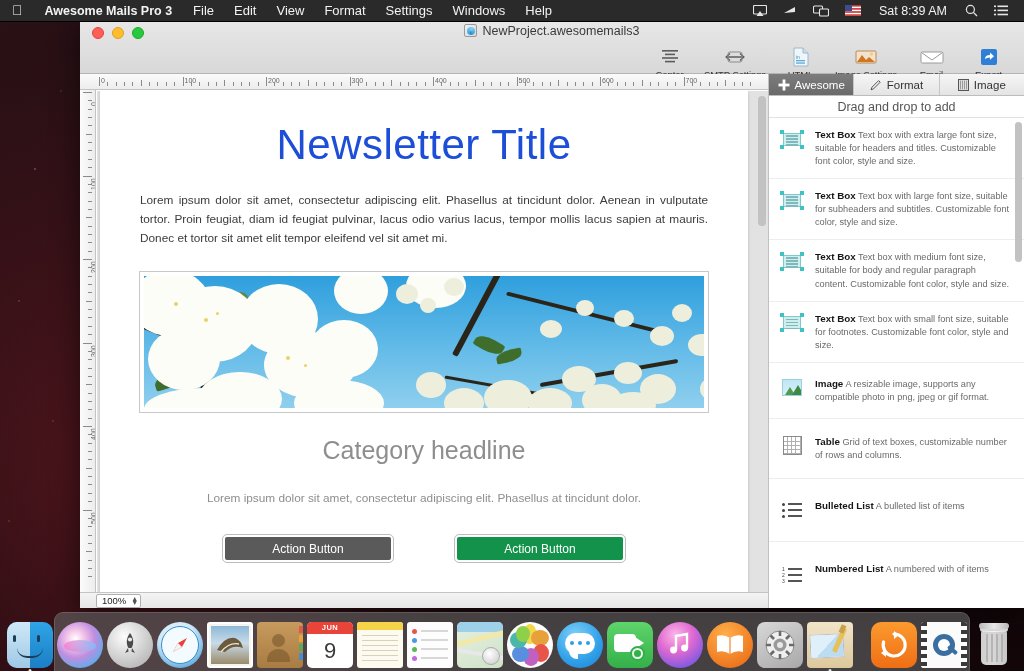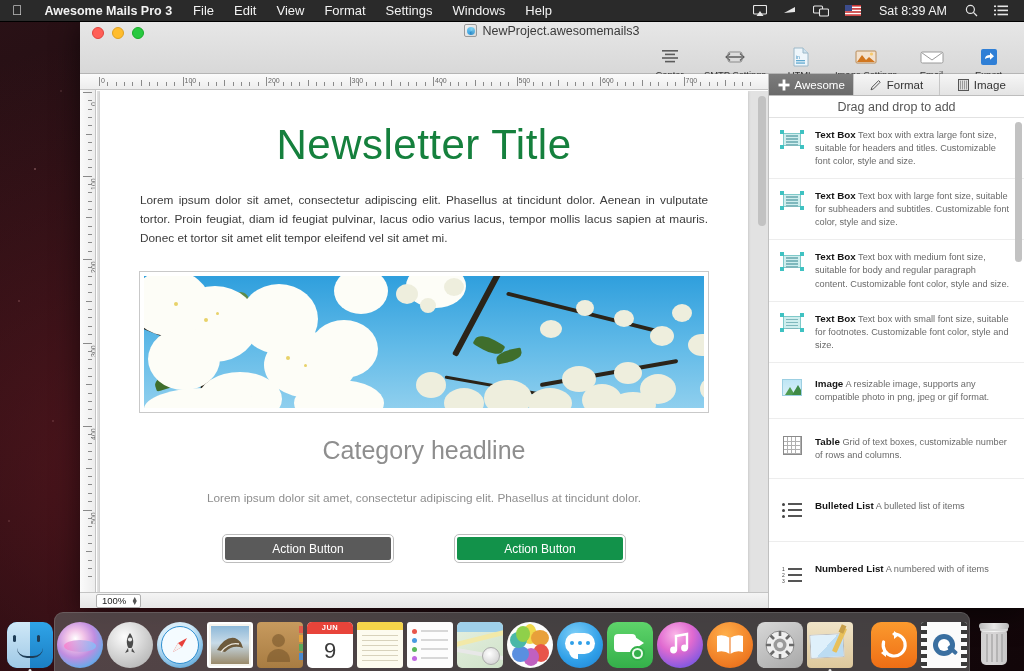--- a/index.html
+++ b/index.html
@@ -107,21 +107,21 @@
   #canvaswrap {
     position:absolute; top:17px; left:17px; width:671px; height:501px;
     background:#e2e2e2; overflow:hidden;
   }
   #page {
     position:absolute; left:3px; top:0; width:648px; min-height:501px;
     background:#fff;
     box-shadow:0 0 3px rgba(0,0,0,.18);
   }
   #nl-title {
-    text-align:center; font-size:42px; color:#15803d;
+    text-align:center; font-size:42px; color:#1d4ed8;
     font-weight:300; letter-spacing:.5px;
     padding:30px 0 22px 0; font-family:"Liberation Sans",sans-serif;
   }
   #nl-body {
     margin:0 40px; font-size:11.8px; color:#3b3b3b; line-height:1.62;
     text-align:justify;
   }
   #nl-photo {
     margin:24px 40px 0 40px; height:140px;
     border:4px solid #fff; outline:1px solid #c9c9c9;

